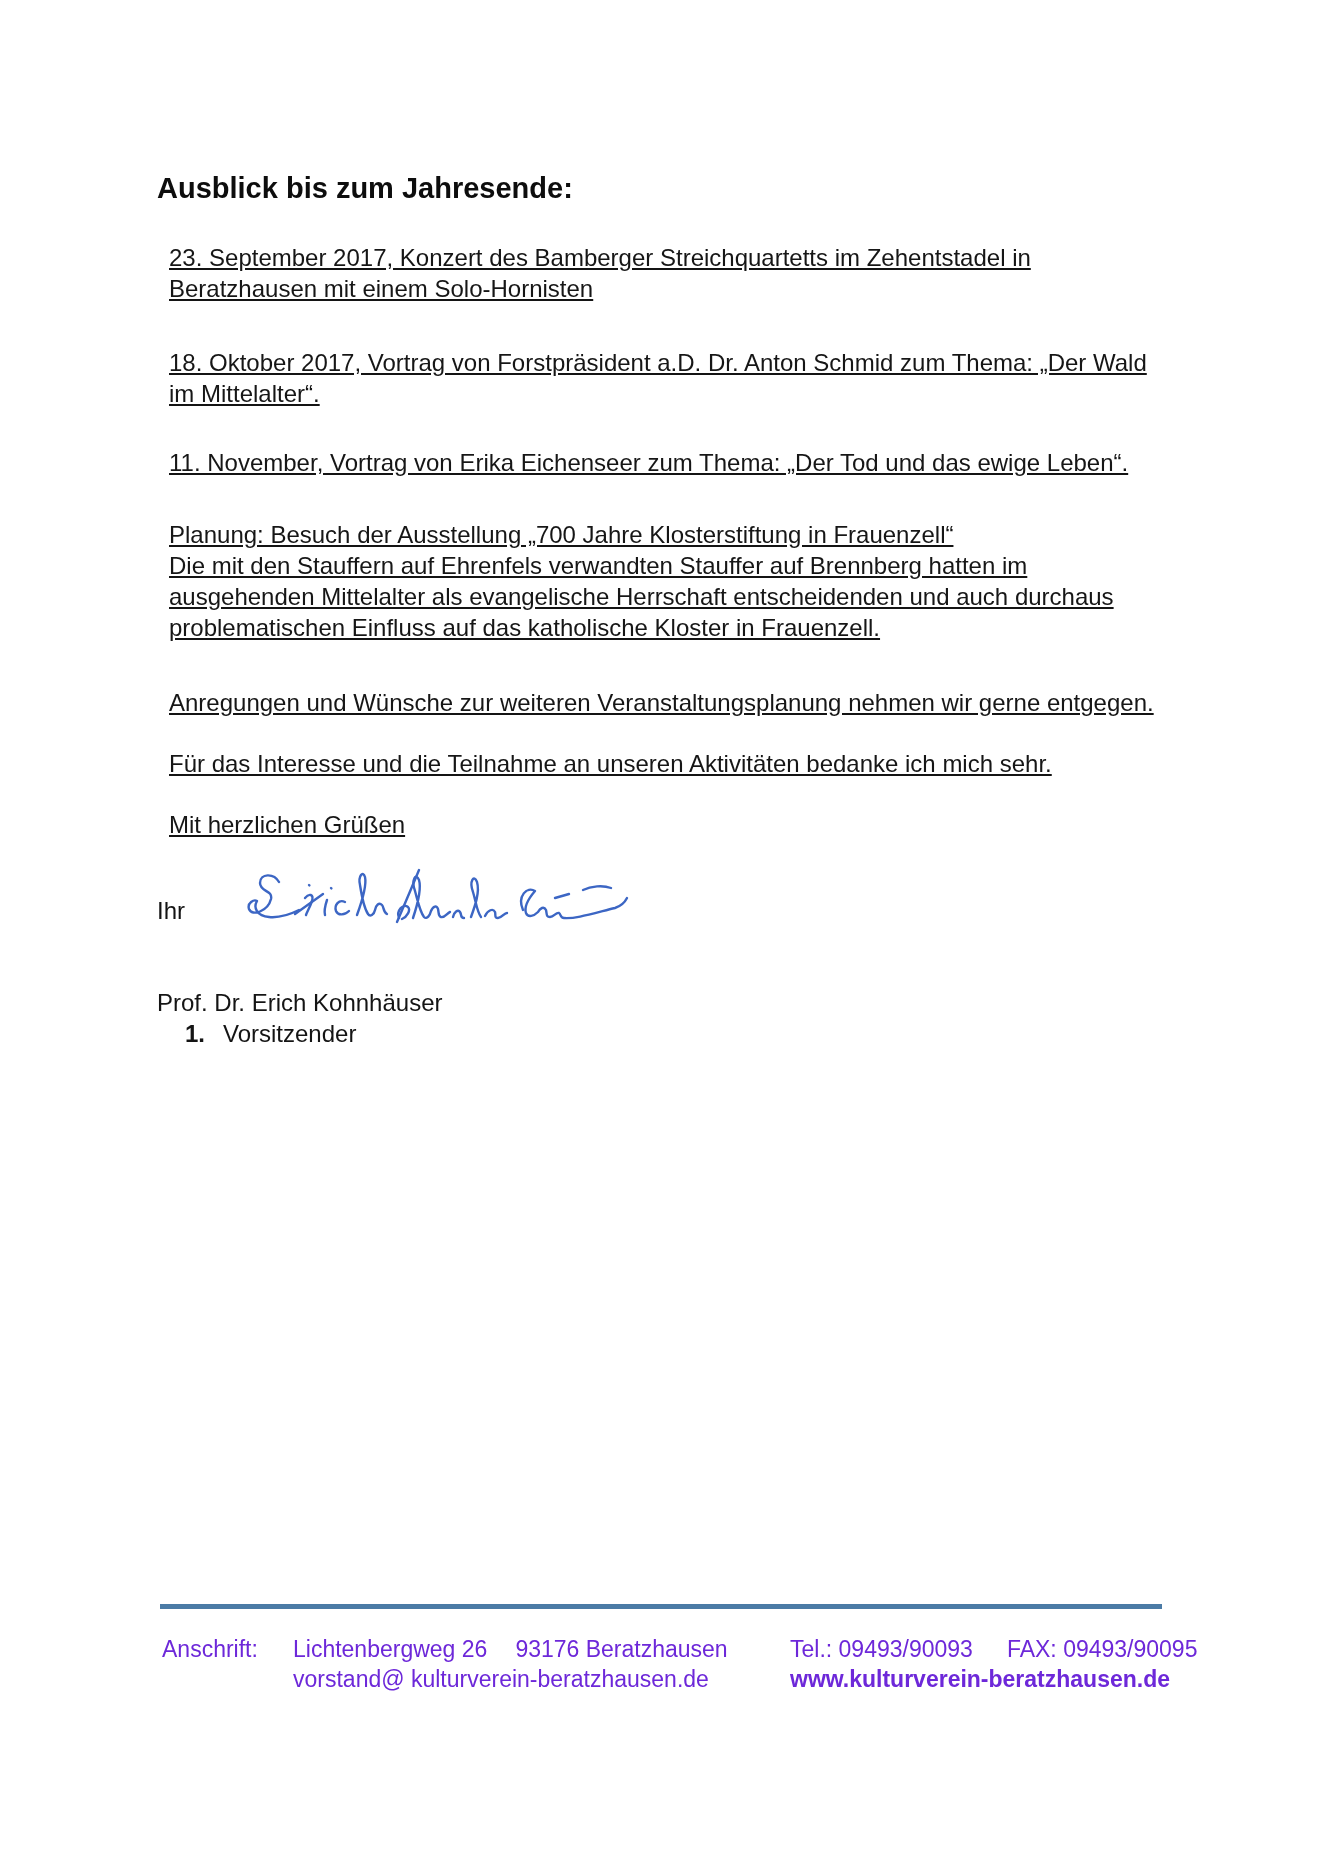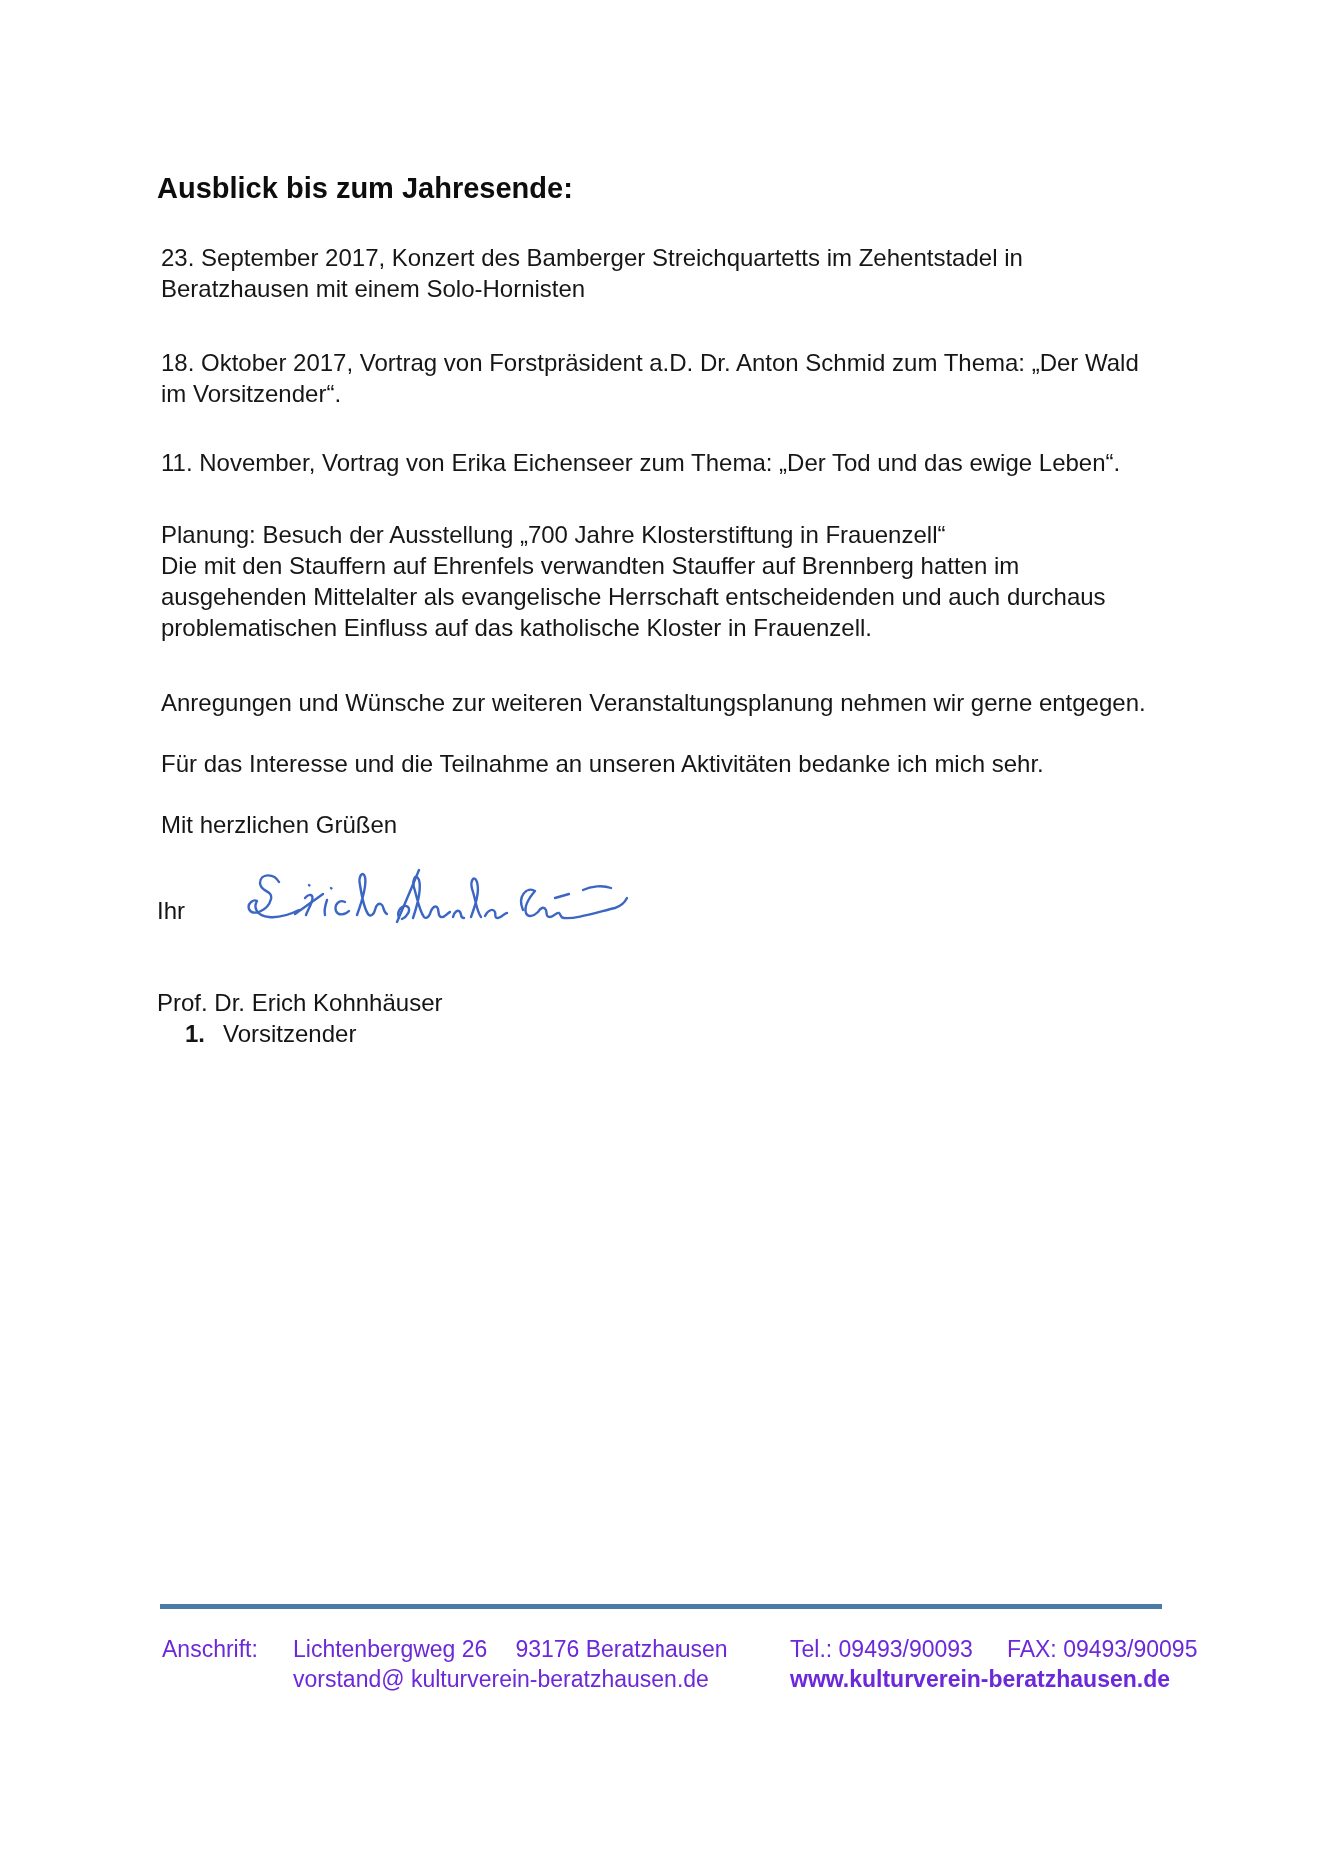--- a/index.html
+++ b/index.html
@@ -15,21 +15,21 @@
   }
   .abs{position:absolute;}
   .heading{
     left:157px; top:158px;
     font-size:29px;
     font-weight:bold;
     line-height:36px;
     letter-spacing:0px;
     color:#0d0d0d;
   }
-  .para{left:161px;}
+  .para{left:169px;text-decoration:underline;}
   .para .line{
     font-size:24px;
     line-height:31px;
     white-space:nowrap;
     color:#161616;
   }
   .salutation{
     left:157px; top:883px;
     font-size:24px; line-height:31px;
   }
@@ -66,21 +66,21 @@
 
   <div class="abs heading">Ausblick bis zum Jahresende:</div>
 
   <div class="abs para" style="top:230px">
     <div class="line">23. September 2017, Konzert des Bamberger Streichquartetts im Zehentstadel in</div>
     <div class="line">Beratzhausen mit einem Solo-Hornisten</div>
   </div>
 
   <div class="abs para" style="top:335px">
     <div class="line">18. Oktober 2017, Vortrag von Forstpräsident a.D. Dr. Anton Schmid zum Thema: „Der Wald</div>
-    <div class="line">im Vorsitzender“.</div>
+    <div class="line">im Mittelalter“.</div>
   </div>
 
   <div class="abs para" style="top:435px">
     <div class="line">11. November, Vortrag von Erika Eichenseer zum Thema: „Der Tod und das ewige Leben“.</div>
   </div>
 
   <div class="abs para" style="top:507px">
     <div class="line">Planung: Besuch der Ausstellung „700 Jahre Klosterstiftung in Frauenzell“</div>
     <div class="line">Die mit den Stauffern auf Ehrenfels verwandten Stauffer auf Brennberg hatten im</div>
     <div class="line">ausgehenden Mittelalter als evangelische Herrschaft entscheidenden und auch durchaus</div>

